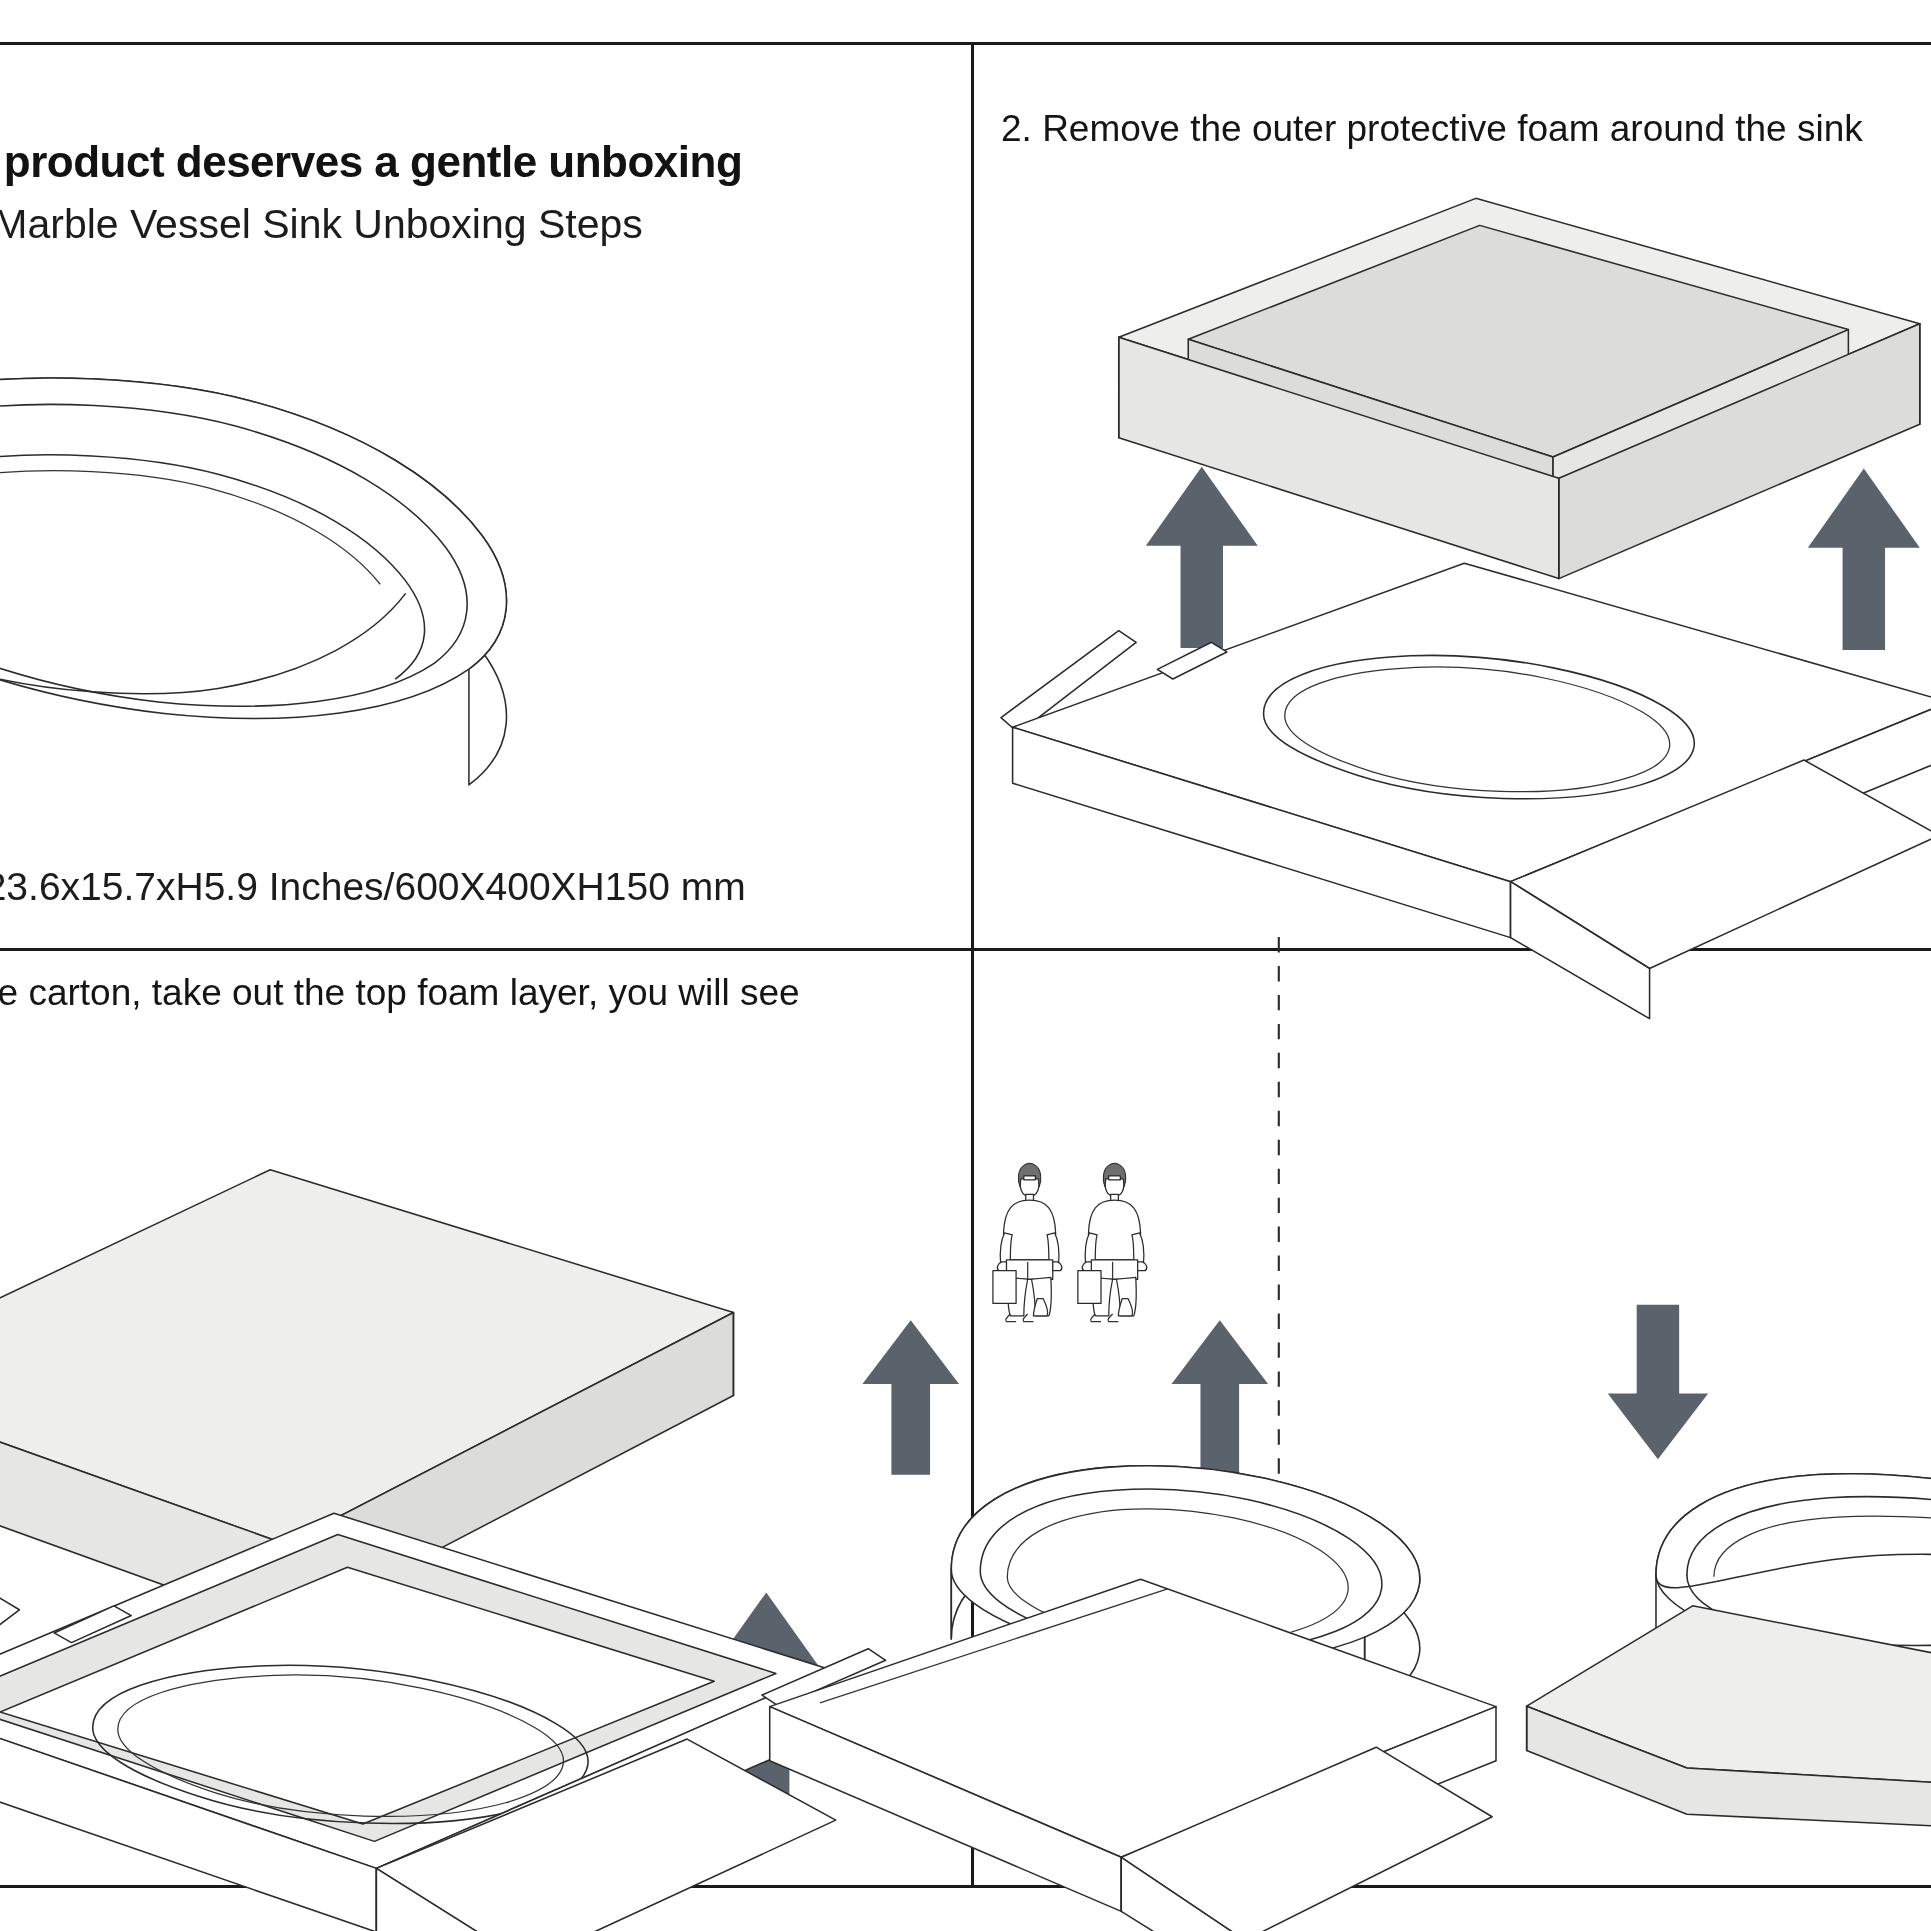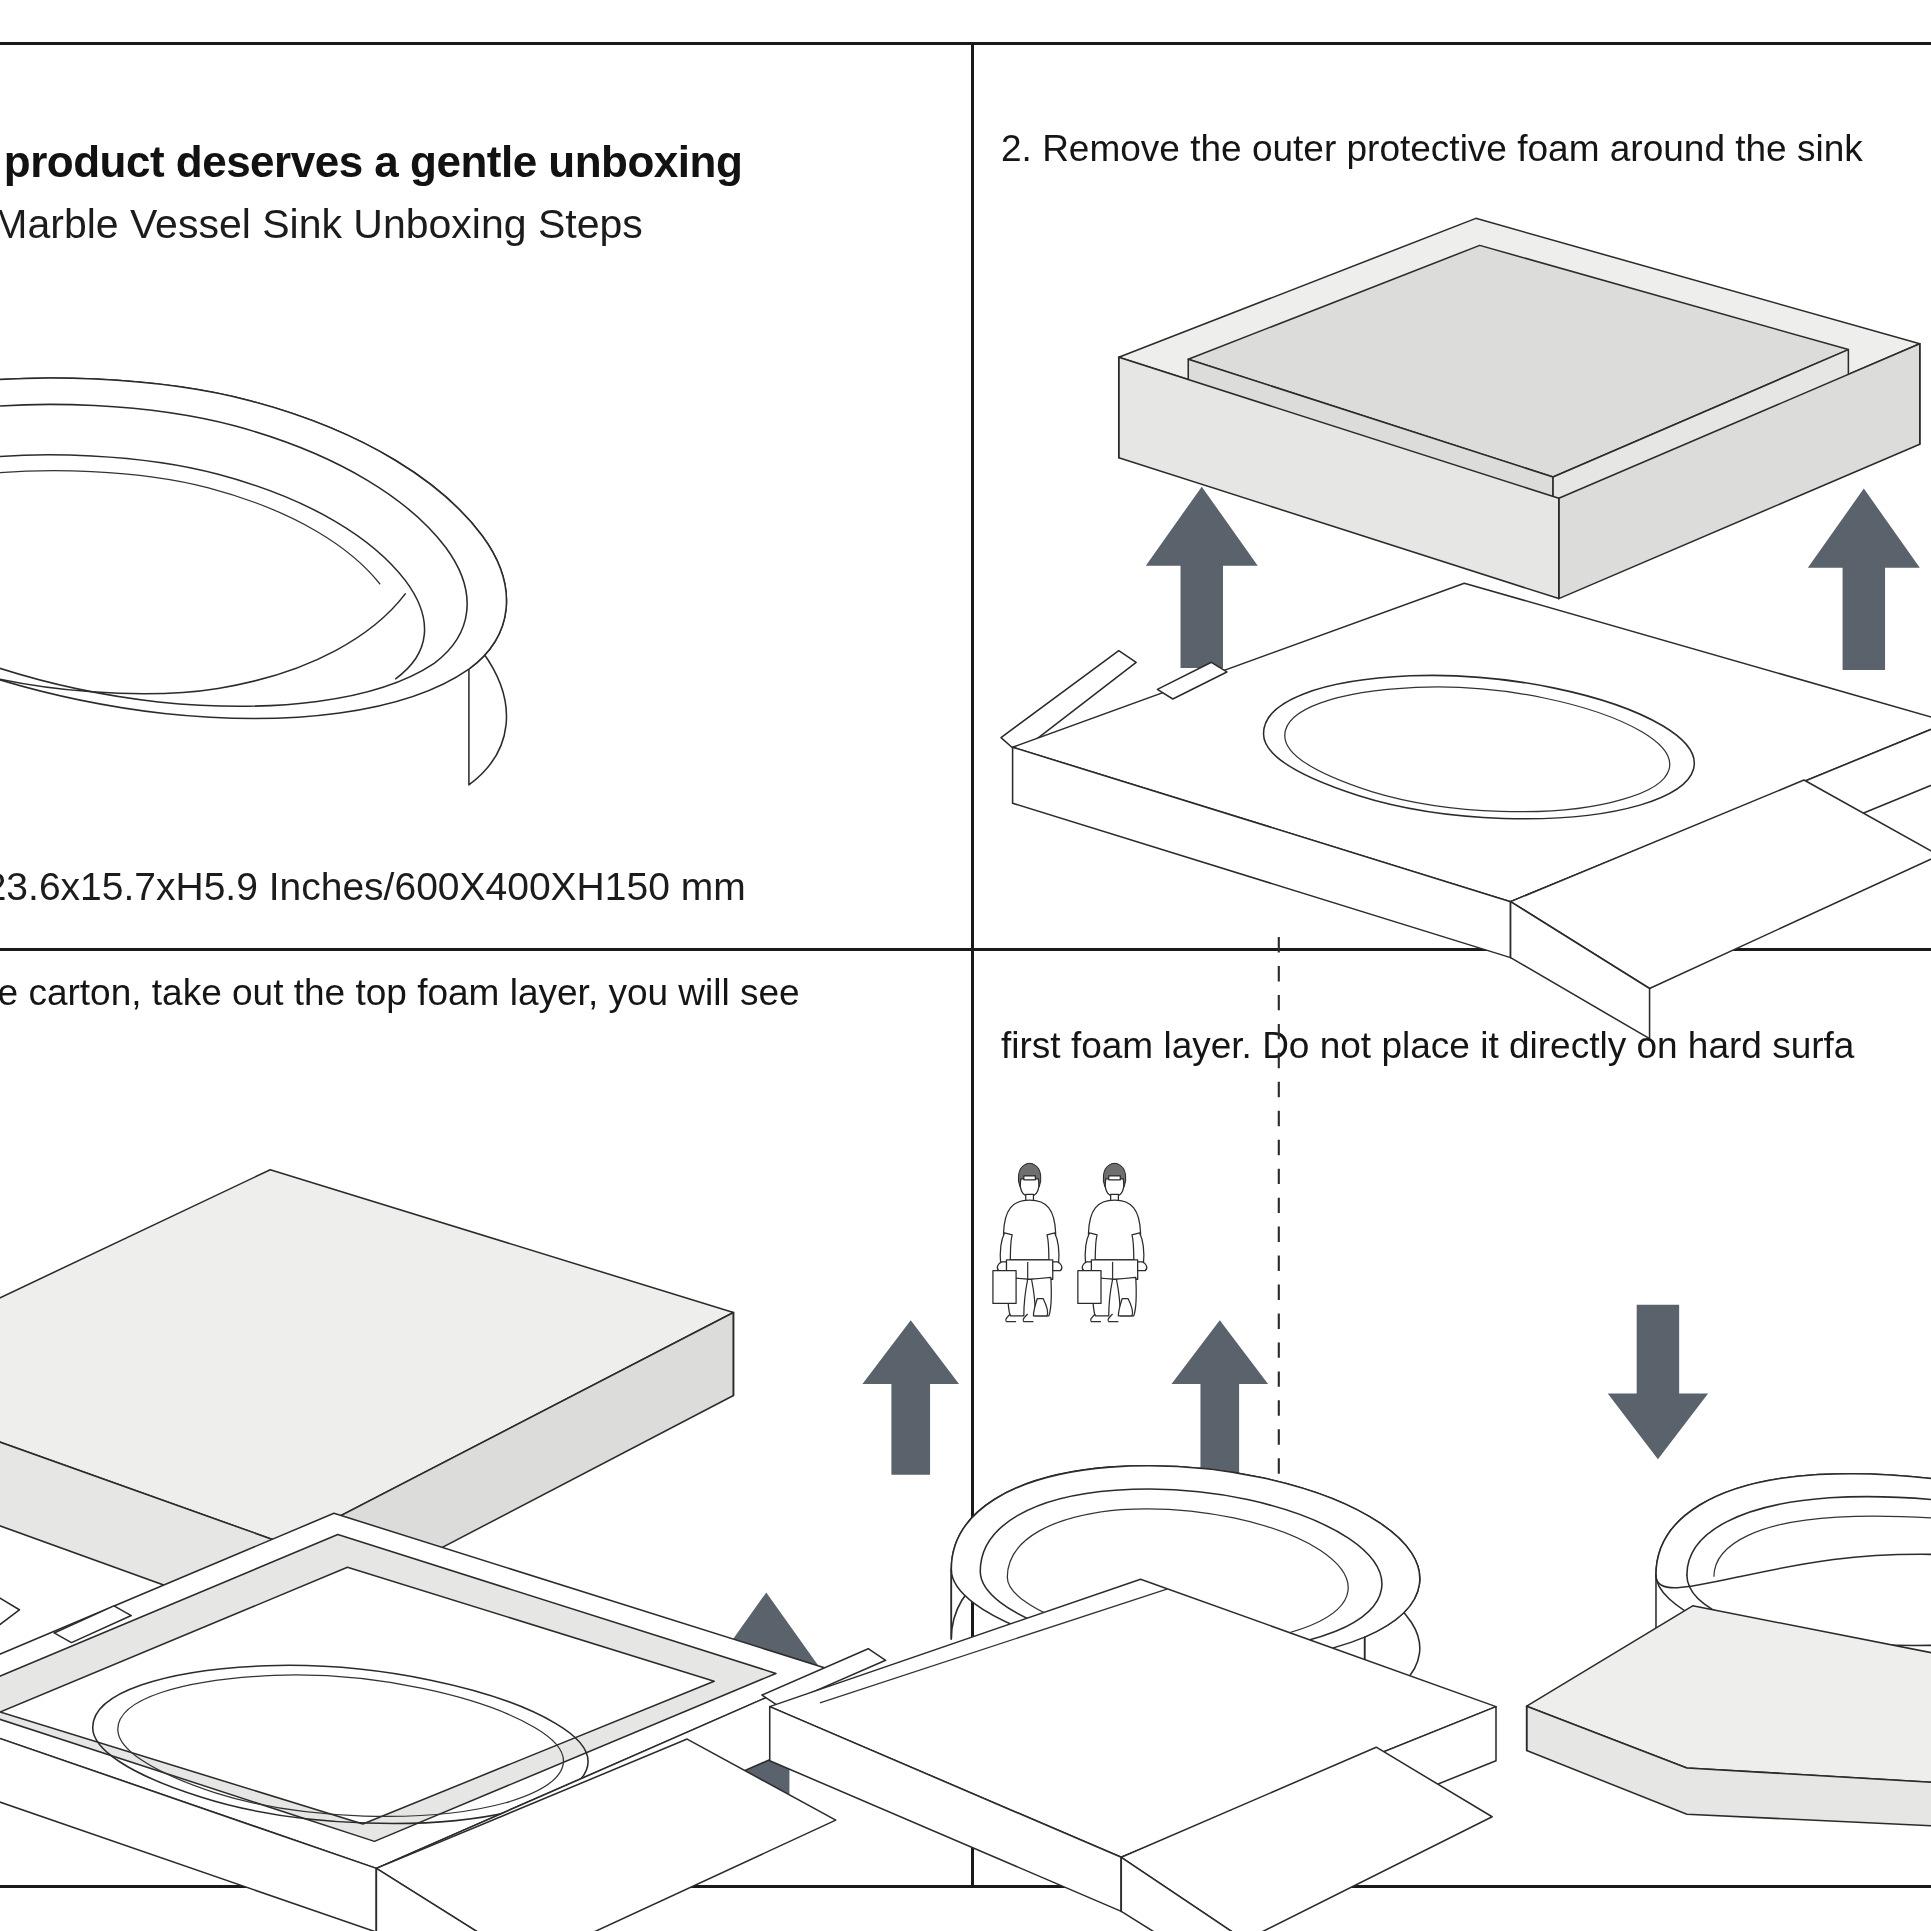--- a/index.html
+++ b/index.html
@@ -8,21 +8,21 @@
 
   
   .rule{position:absolute;background:#1a1a1a;}
   .rule-top{left:0;top:42px;width:1931px;height:2.9px;}
   .rule-mid{left:0;top:948px;width:1931px;height:2.9px;}
   .rule-bottom{left:0;top:1885px;width:1931px;height:2.9px;}
   .rule-vert{left:971px;top:42px;width:2.9px;height:1845px;}
 
   .panel{position:absolute;}
   .p-tl{left:0;top:42px;width:971px;height:906px;}
-  .p-tr{left:974px;top:42px;width:957px;height:906px;margin-top:20px;}
+  .p-tr{left:974px;top:42px;width:957px;height:906px;}
   .p-bl{left:0;top:951px;width:971px;height:934px;}
   .p-br{left:974px;top:951px;width:957px;height:934px;}
 
   .title{position:absolute;font-size:44px;font-weight:700;letter-spacing:-0.5px;
          white-space:nowrap;color:#121212;line-height:1;}
   .subtitle{position:absolute;font-size:41px;font-weight:400;white-space:nowrap;
             color:#1c1c1c;line-height:1;}
   .dims{position:absolute;font-size:39px;font-weight:400;white-space:nowrap;color:#1c1c1c;}
   .steptext{position:absolute;font-size:37px;font-weight:400;color:#151515;
             line-height:1.42;white-space:nowrap;}
@@ -279,21 +279,20 @@
           <path class="white" d="M 690 846 L 846 944 L 1166 796 L 1012 712 Z"></path>
           <path class="white" d="M 690 846 L 690 912 L 846 1000 L 846 944 Z"></path>
           <path class="white" d="M 356 602 L 418 574 L 436 584 L 374 612 Z"></path>
         </g>
       </svg>
     </div>
   </div>
 
   <div class="panel p-br">
 
-    <div class="steptext" style="left:27px;top:69px;">first foam layer. Do not place it directly on hard surfa</div>
 
     <div class="art" style="left:17.4px;top:193px;">
       <svg width="193" height="174" viewBox="0 0 200 180">
         <g>
           <path class="personhair" d="M 34 22 C 28 26 27 36 30 44 L 50 44 C 53 36 52 26 46 22 C 42 19 38 19 34 22 Z"></path>
           <path class="person" d="M 31 36 C 29 46 32 54 40 54 C 48 54 51 46 49 36 Z"></path>
           <path class="person" d="M 34 33 L 46 33 L 46 37 L 34 37 Z"></path>
           <path class="person" d="M 36 52 L 44 52 L 44 62 L 36 62 Z"></path>
           <path class="person" d="M 40 58 C 22 58 14 68 13 92 L 14 120 L 66 120 L 67 92 C 66 68 58 58 40 58 Z"></path>
           <path class="person" d="M 14 92 C 10 100 9 112 10 124 L 20 124 C 20 112 20 100 22 94 Z"></path>

